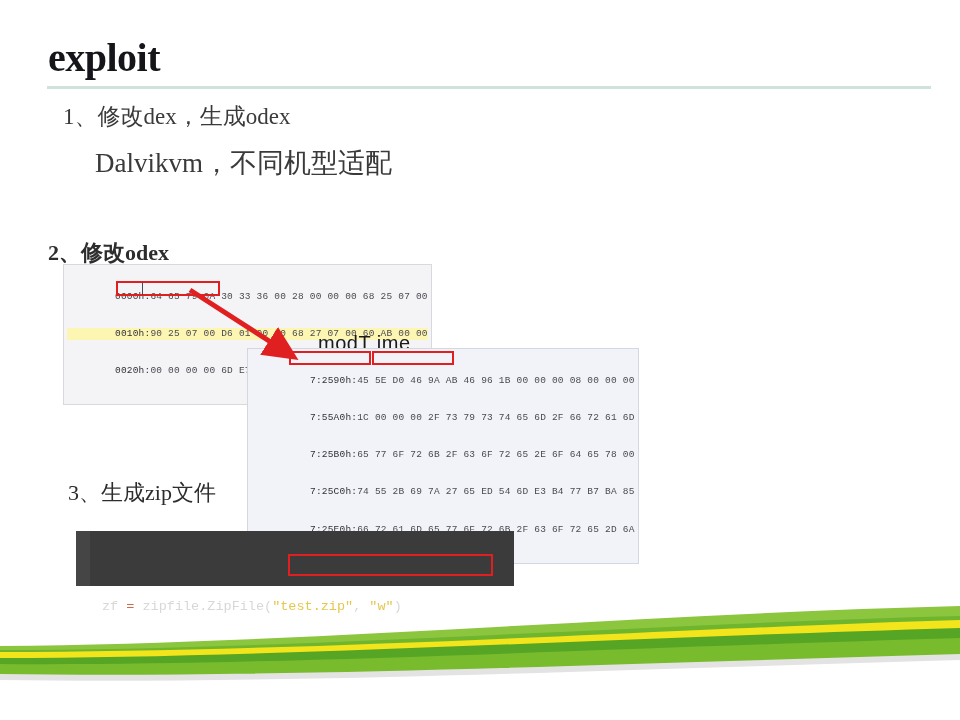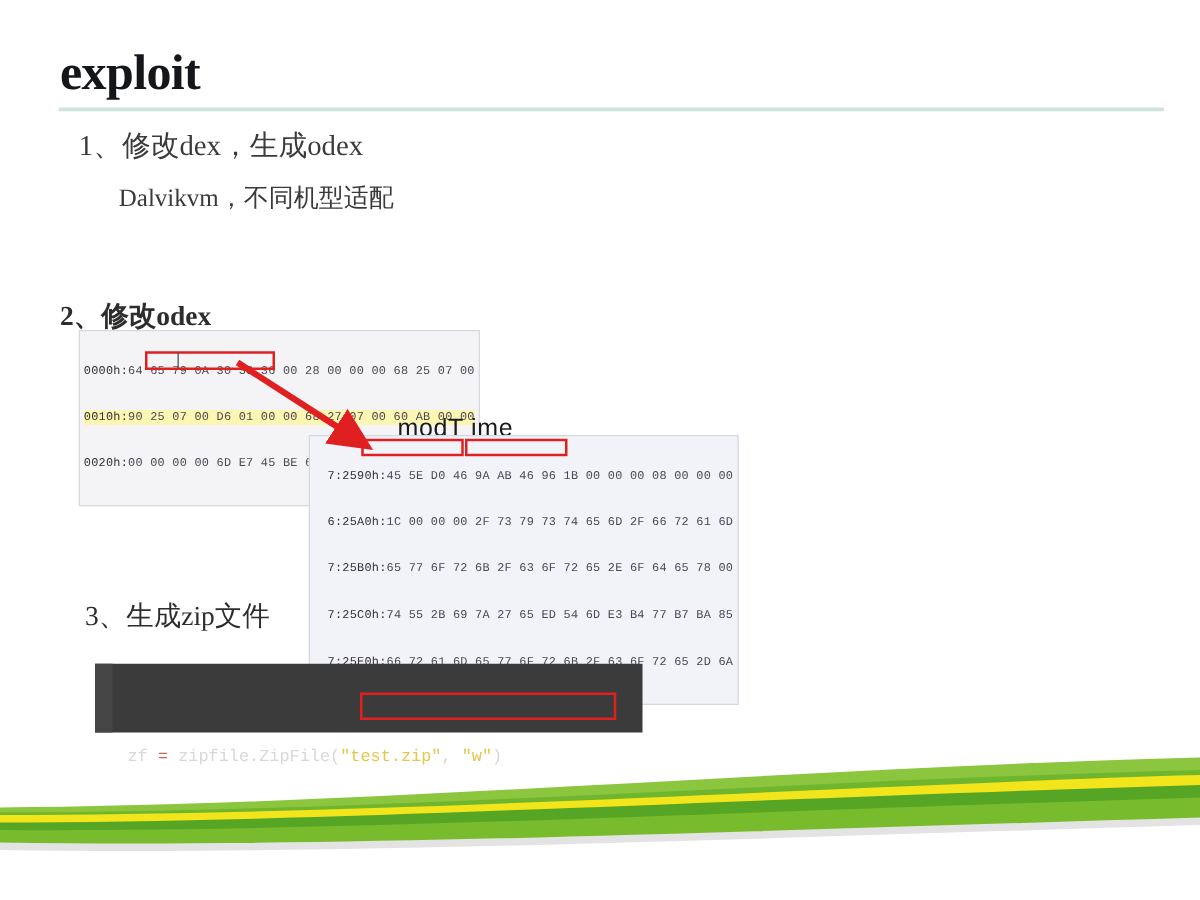--- a/index.html
+++ b/index.html
@@ -43,21 +43,21 @@
 
   
   .body-line {
     position: absolute;
     font-family: "Liberation Serif", serif;
     color: #3a3a3a;
     white-space: nowrap;
   }
 
   #line-1 { left: 63px; top: 101px;  font-size: 23px; }
-  #line-2 { left: 95px; top: 145px;  font-size: 20px; }
+  #line-2 { left: 95px; top: 145px;  font-size: 27px; }
   #line-3 { left: 48px; top: 238px;  font-size: 22px; font-weight: bold; color: #2d2d2d; }
   #line-4 { left: 68px; top: 478px;  font-size: 22px; color: #2d2d2d; }
 
   
   .hexblock {
     position: absolute;
     font-family: "Liberation Mono", monospace;
     font-size: 9.5px;
     line-height: 12.4px;
     color: #4a4a52;
@@ -76,21 +76,21 @@
   #hex2 {
     left: 247px;
     top: 348px;
     background: #f2f3f8;
     border: 1px solid #d4d6e0;
     padding: 1px 3px 2px 14px;
   }
 
   .hex-row { display: block; height: 12.4px; }
   .hex-row.hl { background: #fdf6b2; }
-  .hex-off { color: #303036; }
+  .hex-off { color: #303036; margin-left: 48px; }
   .hex-bytes { }
 
   
   .redbox {
     position: absolute;
     border: 2px solid #e02020;
     pointer-events: none;
   }
 
   #redbox-1 { left: 116px; top: 281px;  width: 104px; height: 15px; }
@@ -171,21 +171,21 @@
   </div>
 
   <div class="redbox" id="redbox-1"></div>
   <div id="redbox-1-div"></div>
 
   <div class="annot" id="annot-modtime">modT ime</div>
   <div class="annot" id="annot-crc">cr c</div>
 
   <div class="hexblock" id="hex2">
     <span class="hex-row"><span class="hex-off">7:2590h:</span><span class="hex-bytes">45 5E D0 46 9A AB 46 96 1B 00 00 00 08 00 00 00</span></span>
-    <span class="hex-row"><span class="hex-off">6:25A0h:</span><span class="hex-bytes">1C 00 00 00 2F 73 79 73 74 65 6D 2F 66 72 61 6D</span></span>
+    <span class="hex-row"><span class="hex-off">7:55A0h:</span><span class="hex-bytes">1C 00 00 00 2F 73 79 73 74 65 6D 2F 66 72 61 6D</span></span>
     <span class="hex-row"><span class="hex-off">7:25B0h:</span><span class="hex-bytes">65 77 6F 72 6B 2F 63 6F 72 65 2E 6F 64 65 78 00</span></span>
     <span class="hex-row"><span class="hex-off">7:25C0h:</span><span class="hex-bytes">74 55 2B 69 7A 27 65 ED 54 6D E3 B4 77 B7 BA 85</span></span>
     <span class="hex-row"><span class="hex-off">7:25E0h:</span><span class="hex-bytes">66 72 61 6D 65 77 6F 72 6B 2F 63 6F 72 65 2D 6A</span></span>
   </div>
 
   <div class="redbox" id="redbox-2"></div>
   <div class="redbox" id="redbox-3"></div>
 
   <svg id="arrow" viewBox="0 0 160 90">
     <defs>

